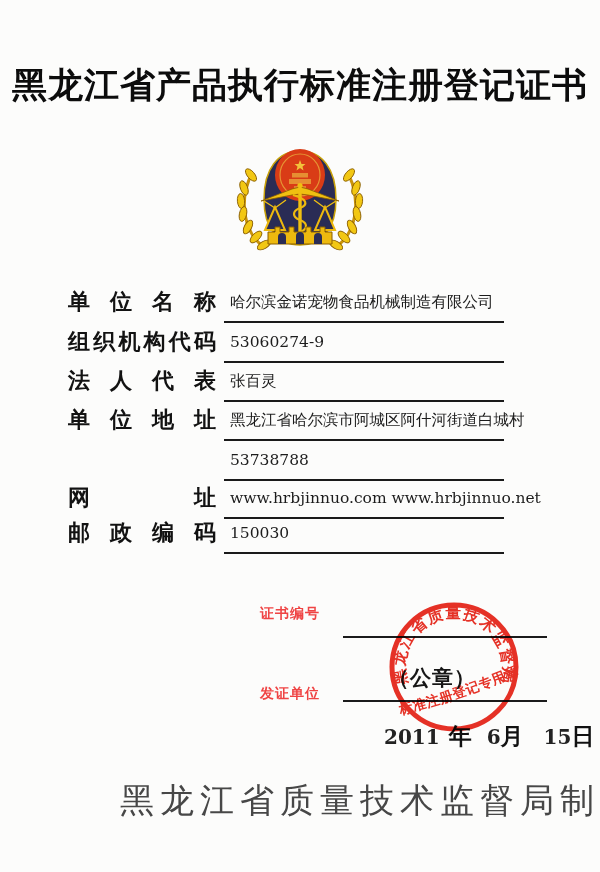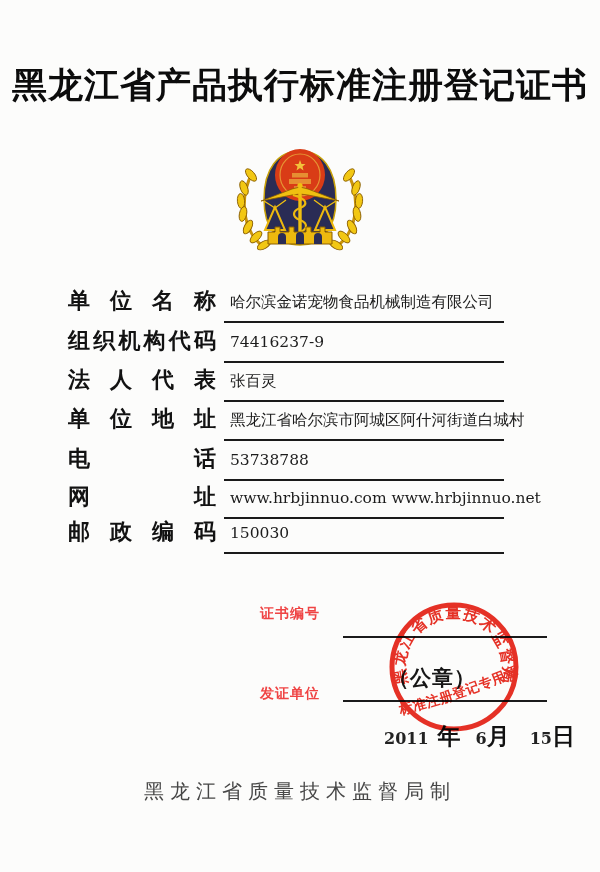--- a/index.html
+++ b/index.html
@@ -14,48 +14,48 @@
     font-family:"DejaVu Serif","Liberation Serif",serif;
   }
   .emblem{position:absolute;left:230px;top:135px;width:140px;height:124px;}
   
   .form{position:absolute;left:68px;top:0;width:470px;height:600px;}
   .row{position:absolute;left:0;width:470px;height:32px;}
   .r1{top:288px}.r2{top:328px}.r3{top:367px}.r4{top:406px}.r5{top:446px}.r6{top:484px}.r7{top:519px}
   .flabel{
     position:absolute;left:0;top:0;width:148px;
     font-size:22px;line-height:26px;font-weight:bold;color:#121212;
-    text-align:justify;text-align-last:justify;font-family:Liberation Serif, serif;-moz-text-align-last:justify;
+    text-align:justify;text-align-last:justify;-moz-text-align-last:justify;
   }
   .fvalue{
     position:absolute;left:156px;top:-4px;width:272px;height:27px;
     border-bottom:2px solid #1a1a1a;
     display:flex;align-items:flex-end;
     font-size:15.5px;line-height:17px;color:#1c1c1c;
     padding:0 2px 10px 6px;white-space:nowrap;
   }
   
   .blabel{position:absolute;left:260px;font-size:14px;font-weight:bold;letter-spacing:1px;color:#ef4444;}
   .certno-label{top:605px;}
   .issuer-label{top:666px;margin-top:19px;}
   .hline{position:absolute;left:343px;width:204px;border-top:2px solid #1b1b1b;height:0;}
   .line1{top:636px;}
   .line2{top:700px;}
   .certno-value{position:absolute;left:348px;top:612px;width:196px;font-size:16px;color:#1c1c1c;}
   .stamp-ph{position:absolute;left:388px;top:664px;font-size:21px;font-weight:bold;letter-spacing:1px;color:#161616;}
   .date{position:absolute;left:384px;top:721px;display:flex;align-items:baseline;white-space:nowrap;}
-  .date .num{font-size:16px;color:#222;font-weight:600;text-align:center;}
+  .date .num{font-size:20px;color:#222;font-weight:600;text-align:center;}
   .date .unit{font-size:23px;font-weight:bold;color:#111;}
   .g8{margin-left:9px}.g14{margin-left:15px}.g12{margin-left:20px}
   
   .seal{position:absolute;left:372px;top:585px;width:164px;height:164px;mix-blend-mode:multiply;opacity:.95;z-index:5;}
   
   .footer{
-    position:absolute;top:778px;left:0;width:100%;text-align:center;
-    font-size:20px;letter-spacing:6px;color:#474747;font-weight:400;
+    position:absolute;top:778px;left:0;width:100%;text-align:right;
+    font-size:34px;letter-spacing:6px;color:#474747;font-weight:400;
   }
 </style>
 </head>
 <body>
 
 <div class="page">
 
   <h1 class="title">黑龙江省产品执行标准注册登记证书</h1>
 
   <div class="emblem">
@@ -121,32 +121,31 @@
     </svg>
   </div>
 
   <div class="form">
     <div class="row r1">
       <div class="flabel">单 位 名 称</div>
       <div class="fvalue">哈尔滨金诺宠物食品机械制造有限公司</div>
     </div>
     <div class="row r2">
       <div class="flabel">组织机构代码</div>
-      <div class="fvalue">74416237-9</div>
+      <div class="fvalue">53060274-9</div>
     </div>
     <div class="row r3">
       <div class="flabel">法 人 代 表</div>
       <div class="fvalue">张百灵</div>
     </div>
     <div class="row r4">
       <div class="flabel">单 位 地 址</div>
       <div class="fvalue">黑龙江省哈尔滨市阿城区阿什河街道白城村</div>
     </div>
     <div class="row r5">
-      <div class="flabel">电 话</div>
       <div class="fvalue">53738788</div>
     </div>
     <div class="row r6">
       <div class="flabel">网 址</div>
       <div class="fvalue">www.hrbjinnuo.com  www.hrbjinnuo.net</div>
     </div>
     <div class="row r7">
       <div class="flabel">邮 政 编 码</div>
       <div class="fvalue">150030</div>
     </div>

